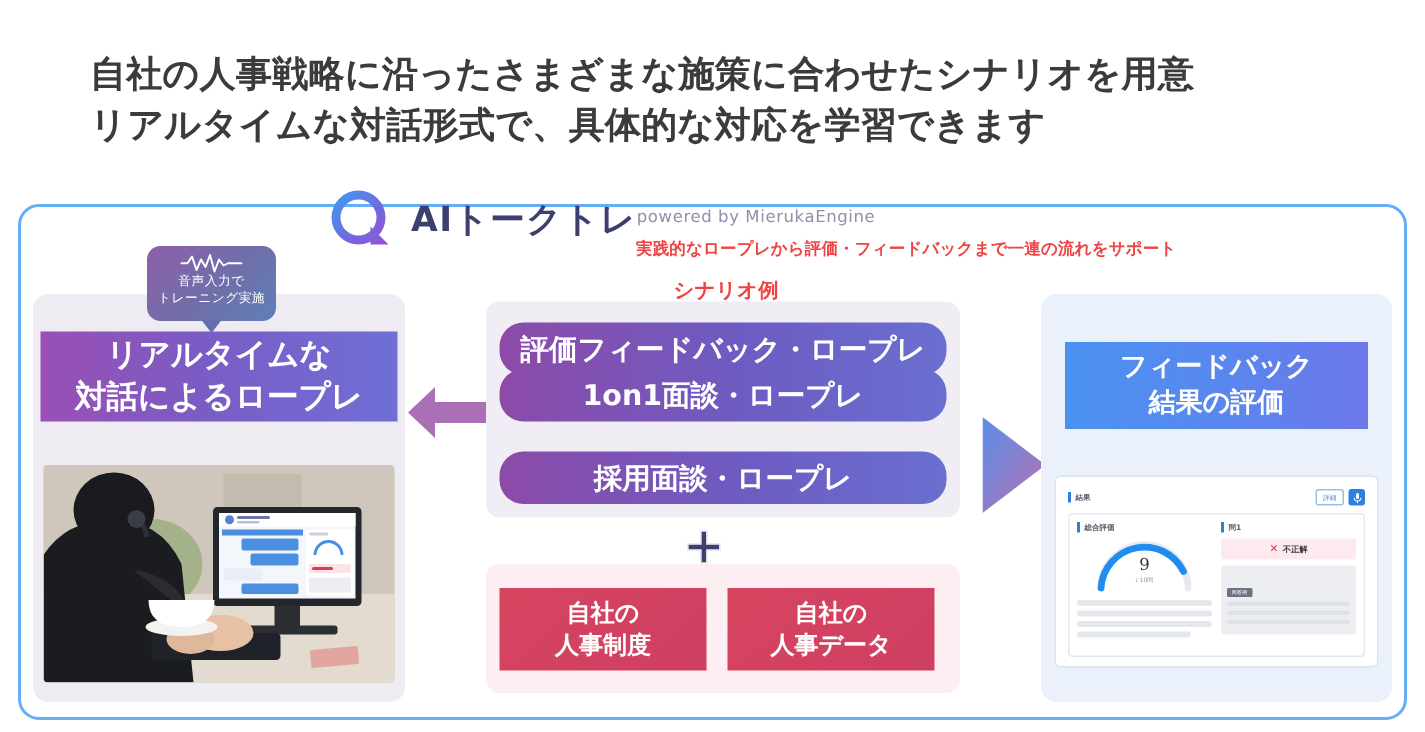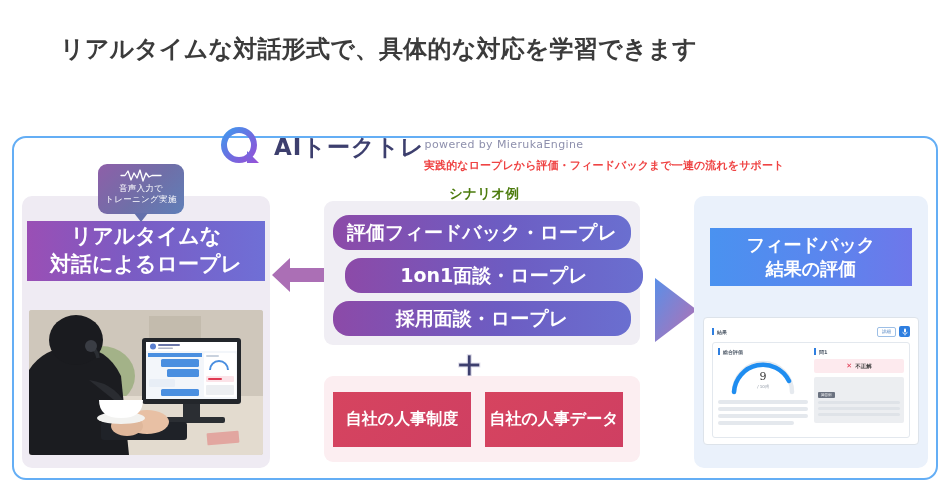--- a/index.html
+++ b/index.html
@@ -67,50 +67,50 @@
     position:absolute;left:29px;top:310px;width:234px;height:145px;
     border-radius:3px;overflow:hidden;background:#cfc6bd;
   }
 
   
   .arrow2{position:absolute;left:272px;top:252px;width:70px;height:46px;}
 
   
   .scenario-label{
     position:absolute;left:449px;top:185px;
-    font-size:13.5px;font-weight:bold;color:#4d7c0f;letter-spacing:.3px;
+    font-size:13.5px;font-weight:bold;color:#ef4444;letter-spacing:.3px;
   }
   .scenario-box{
     position:absolute;left:324px;top:201px;width:316px;height:144px;
     background:#f0eef4;border-radius:9px;
   }
   .sitem{
     position:absolute;left:333px;width:298px;height:35px;
     color:#fff;font-weight:bold;font-size:19px;
     display:flex;align-items:center;justify-content:center;
     background:linear-gradient(90deg,#8c4aa8 0%,#6d5cc2 55%,#6a6fd0 100%);
     border-radius:16px;
   }
   .sitem.i1{top:215px;}
-  .sitem.i2{top:258px;margin-left:12px;}
+  .sitem.i2{top:246px;}
   .sitem.i3{top:301px;}
 
   .plus{
     position:absolute;left:455px;top:347px;
     font-size:34px;font-weight:bold;color:#3d3f6e;line-height:1;
     -webkit-text-stroke:1px #e7e5f0;
   }
   .red-box{
     position:absolute;left:324px;top:376px;width:316px;height:86px;
     background:#fceef1;border-radius:9px;
   }
   .ritem{
     position:absolute;top:392px;width:138px;height:55px;
     color:#fff;font-weight:bold;font-size:16px;line-height:1.28;
-    display:flex;flex-direction:row;align-items:center;justify-content:center;
+    display:flex;flex-direction:column;align-items:center;justify-content:center;
     background:linear-gradient(135deg,#d6445f 0%,#cf3f62 100%);
   }
   .ritem.r1{left:333px;}
   .ritem.r2{left:485px;}
 
   
   .arrow1{position:absolute;left:655px;top:278px;width:42px;height:64px;}
 
   
   .right-panel{
@@ -168,20 +168,21 @@
   .tag{
     background:#6b7280;color:#fff;font-size:3.5px;border-radius:1px;
     padding:1px 3px;display:inline-block;margin-bottom:3px;
   }
   .tbar{height:3px;background:#dfe3e8;border-radius:2px;margin-bottom:3px;}
 </style>
 </head>
 <body>
 
 <div class="headline">
+  <span class="l1">自社の人事戦略に沿ったさまざまな施策に合わせたシナリオを用意</span>
   <span class="l2">リアルタイムな対話形式で、具体的な対応を学習できます</span>
 </div>
 
 <div class="frame"></div>
 
 <div class="logorow">
   <div class="logomark">
     <svg width="46" height="46" viewBox="0 0 46 46">
       <defs>
         <linearGradient id="lg" x1="0" y1="0" x2="1" y2="1">

